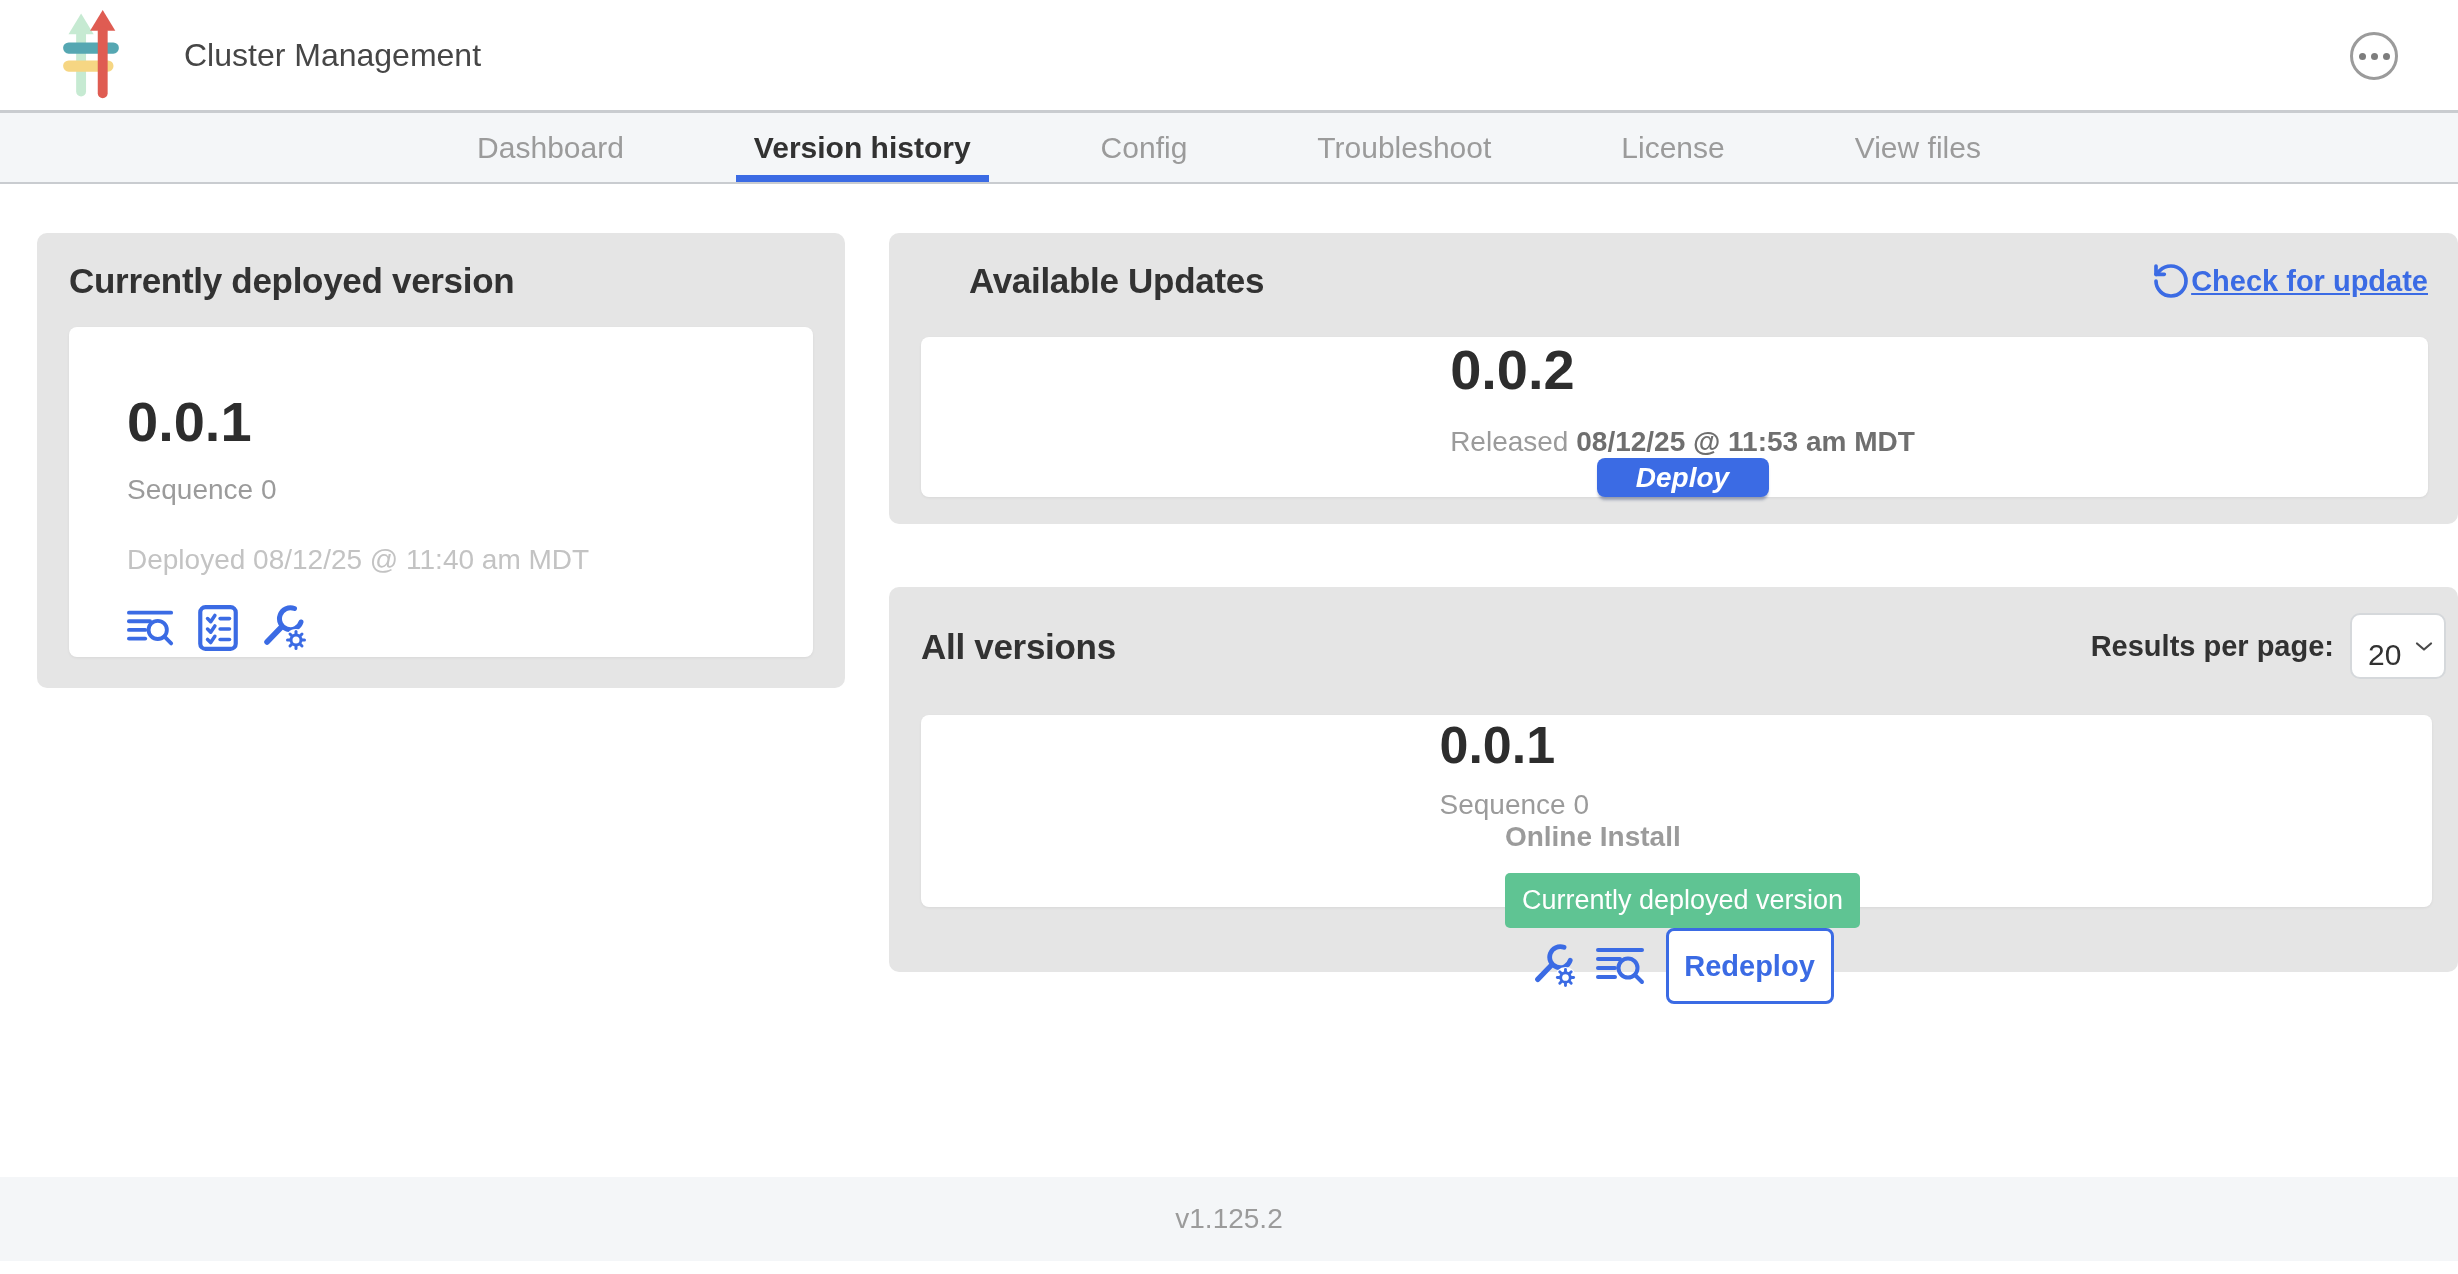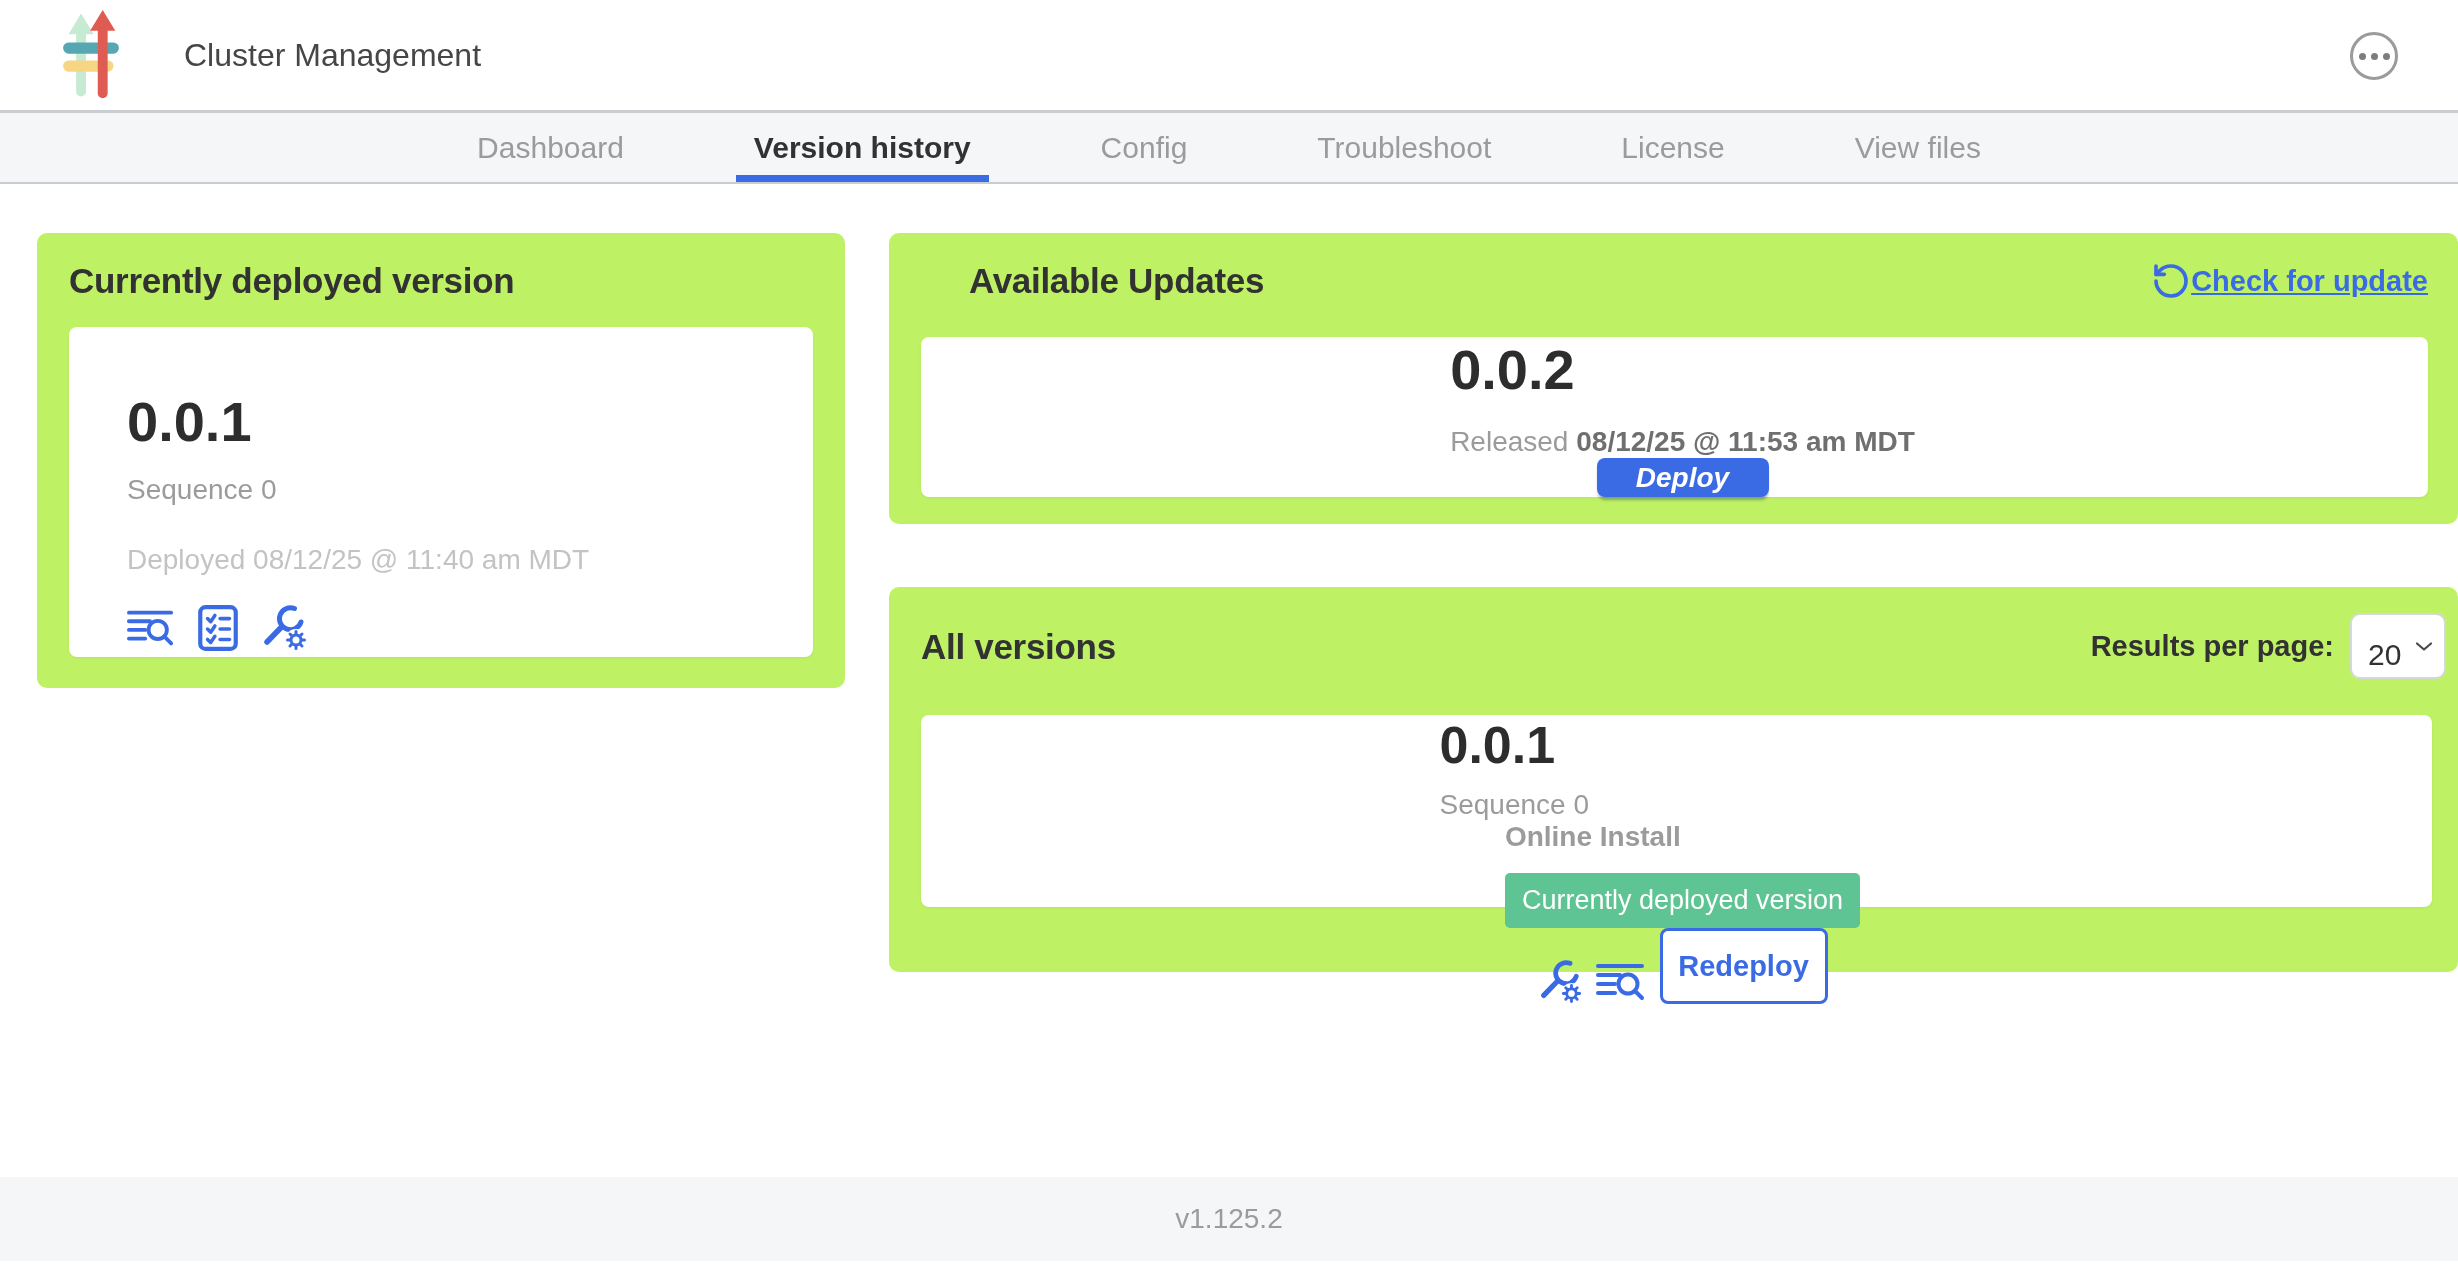--- a/index.html
+++ b/index.html
@@ -44,21 +44,21 @@
     display: flex; align-items: center; font-size: 30px; color: #9b9b9b;
     position: relative; cursor: pointer;
   }
   .subnav-tab.active { color: #323232; font-weight: 700; }
   .subnav-tab.active::after {
     content: ""; position: absolute; left: -18px; right: -18px; bottom: 0;
     height: 7px; background: #3b6be4;
   }
   
   .main { height: 993px; background: #fff; padding: 49px 0 0 37px; display: flex; gap: 44px; }
-  .card { background: #bef264; border-radius: 10px; }
+  .card { background: #e5e5e5; border-radius: 10px; }
   .card-title { font-size: 35px; font-weight: 700; color: #323232; letter-spacing: -0.3px; }
   .white-card { background: #fff; border-radius: 8px; box-shadow: 0 1px 3px rgba(0,0,0,0.06); flex-direction: column; }
   .icon-blue { color: #3b6be4; }
   .icon-btn { cursor: pointer; display: inline-flex; }
   
   .deployed-card { width: 808px; height: 455px; padding: 28px 32px; }
   .deployed-inner { margin-top: 26px; height: 330px; padding: 20px 36px; display: flex; }
   .deployed-logo { width: 90px; height: 146px; margin-top: 10px; }
   .deployed-col { margin-left: 22px; display: flex; flex-direction: column; }
   .version-big { font-size: 56px; font-weight: 700; color: #2d2d2d; }
@@ -105,21 +105,21 @@
   }
   .row-col1 { width: 486px; }
   .row-version { font-size: 52px; font-weight: 700; color: #2d2d2d; }
   .row-col1 .seq-text { margin-top: 14px; }
   .row-col2 { flex: 1; }
   .install-type { font-size: 28px; font-weight: 600; color: #9b9b9b; }
   .status-badge {
     display: inline-block; margin-top: 20px; background: #5fc493; color: #fff;
     font-size: 27px; padding: 12px 17px; border-radius: 5px;
   }
-  .row-col3 { display: flex; align-items: flex-end; gap: 14px; }
+  .row-col3 { display: flex; align-items: center; gap: 20px; }
   .redeploy-btn {
     width: 168px; height: 76px; background: #fff; border: 3px solid #3b6be4; border-radius: 8px;
     color: #3b6be4; font-size: 29px; font-weight: 700; font-family: inherit; cursor: pointer;
   }
   
   .footer {
     height: 84px; background: #f4f6f8;
     display: flex; align-items: center; justify-content: center;
     font-size: 28px; color: #9b9b9b;
   }

